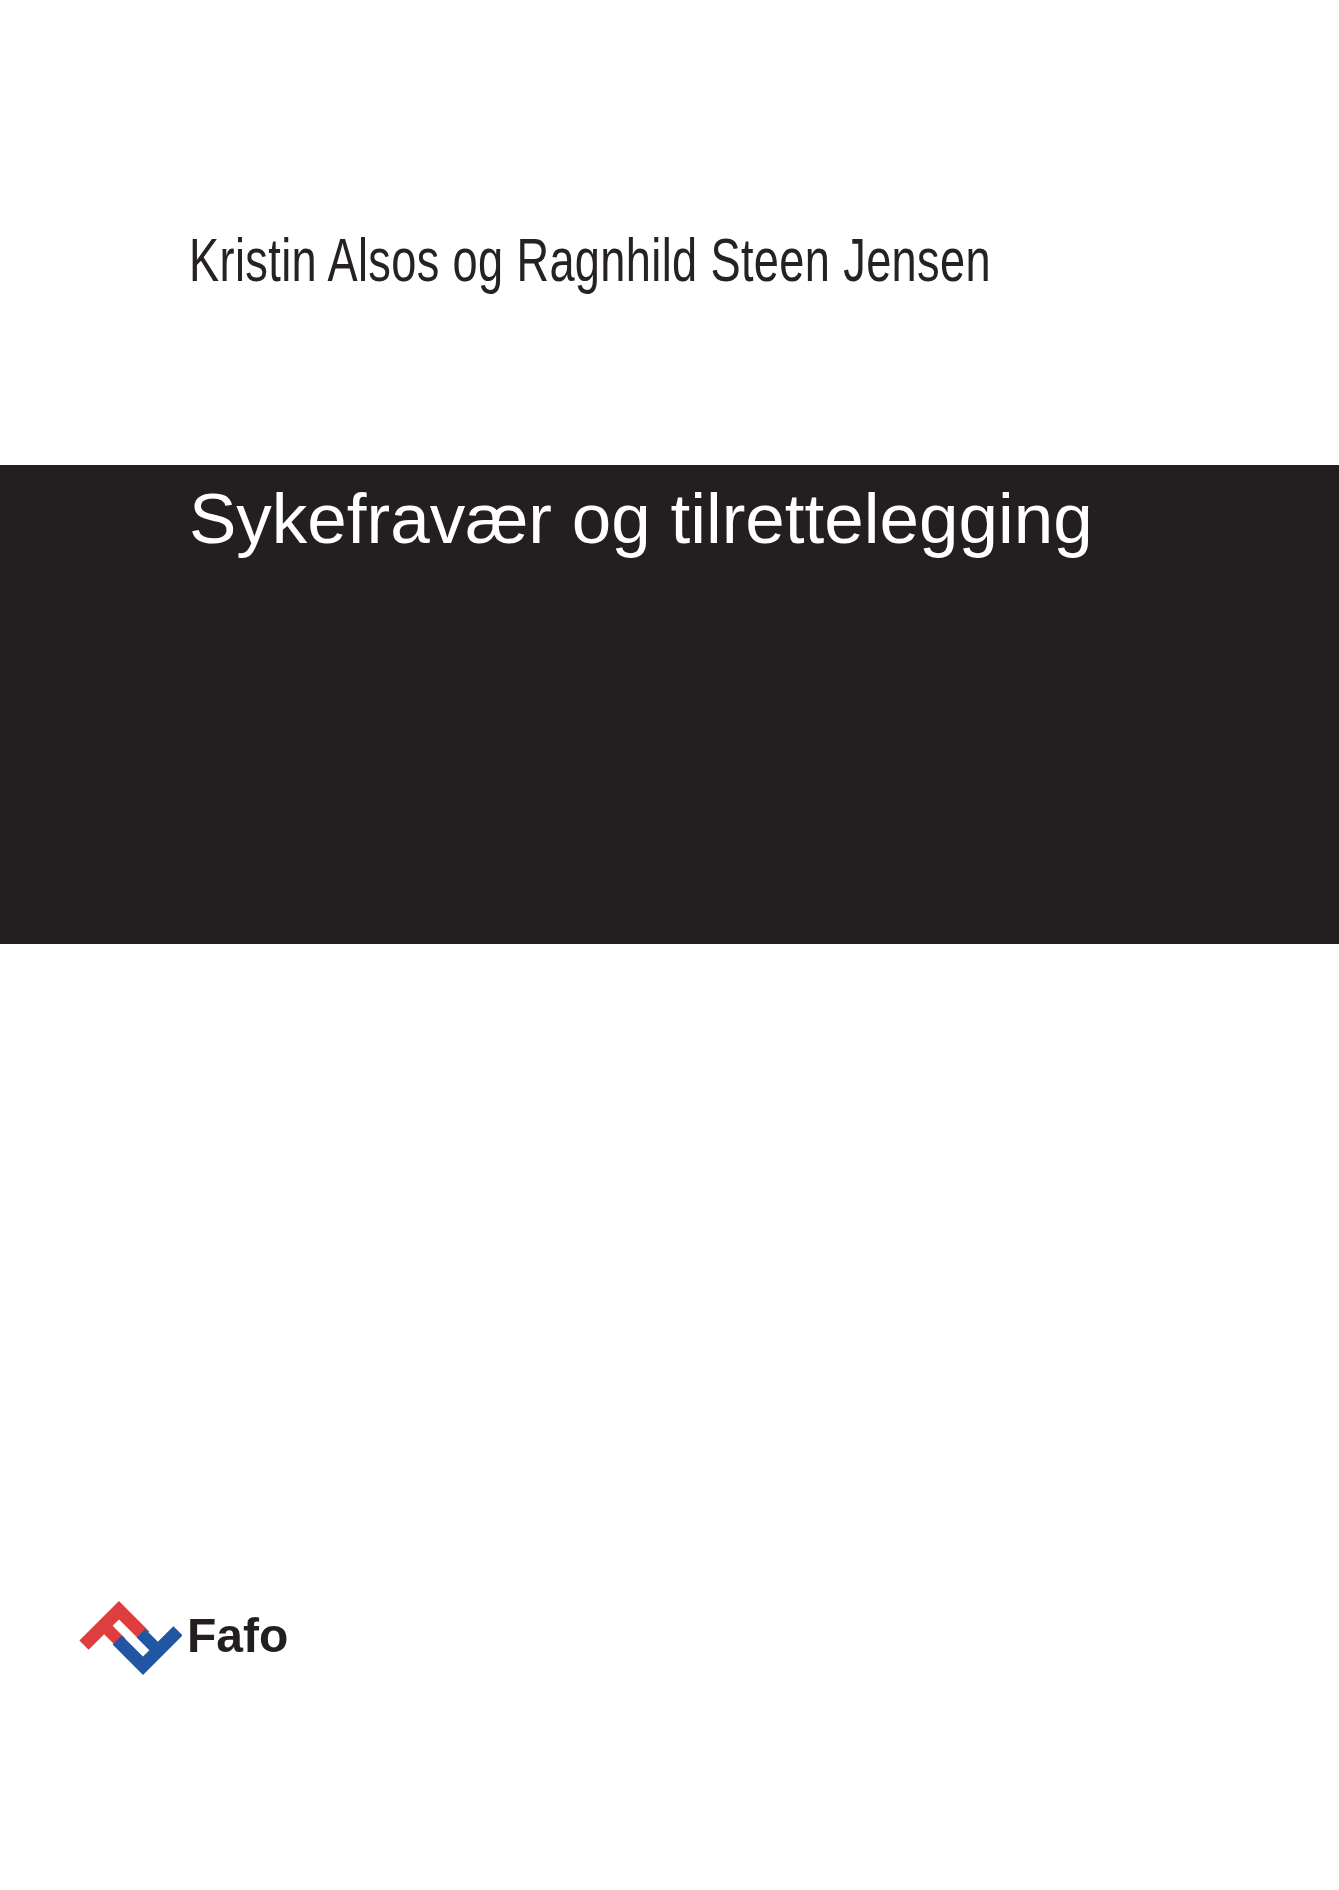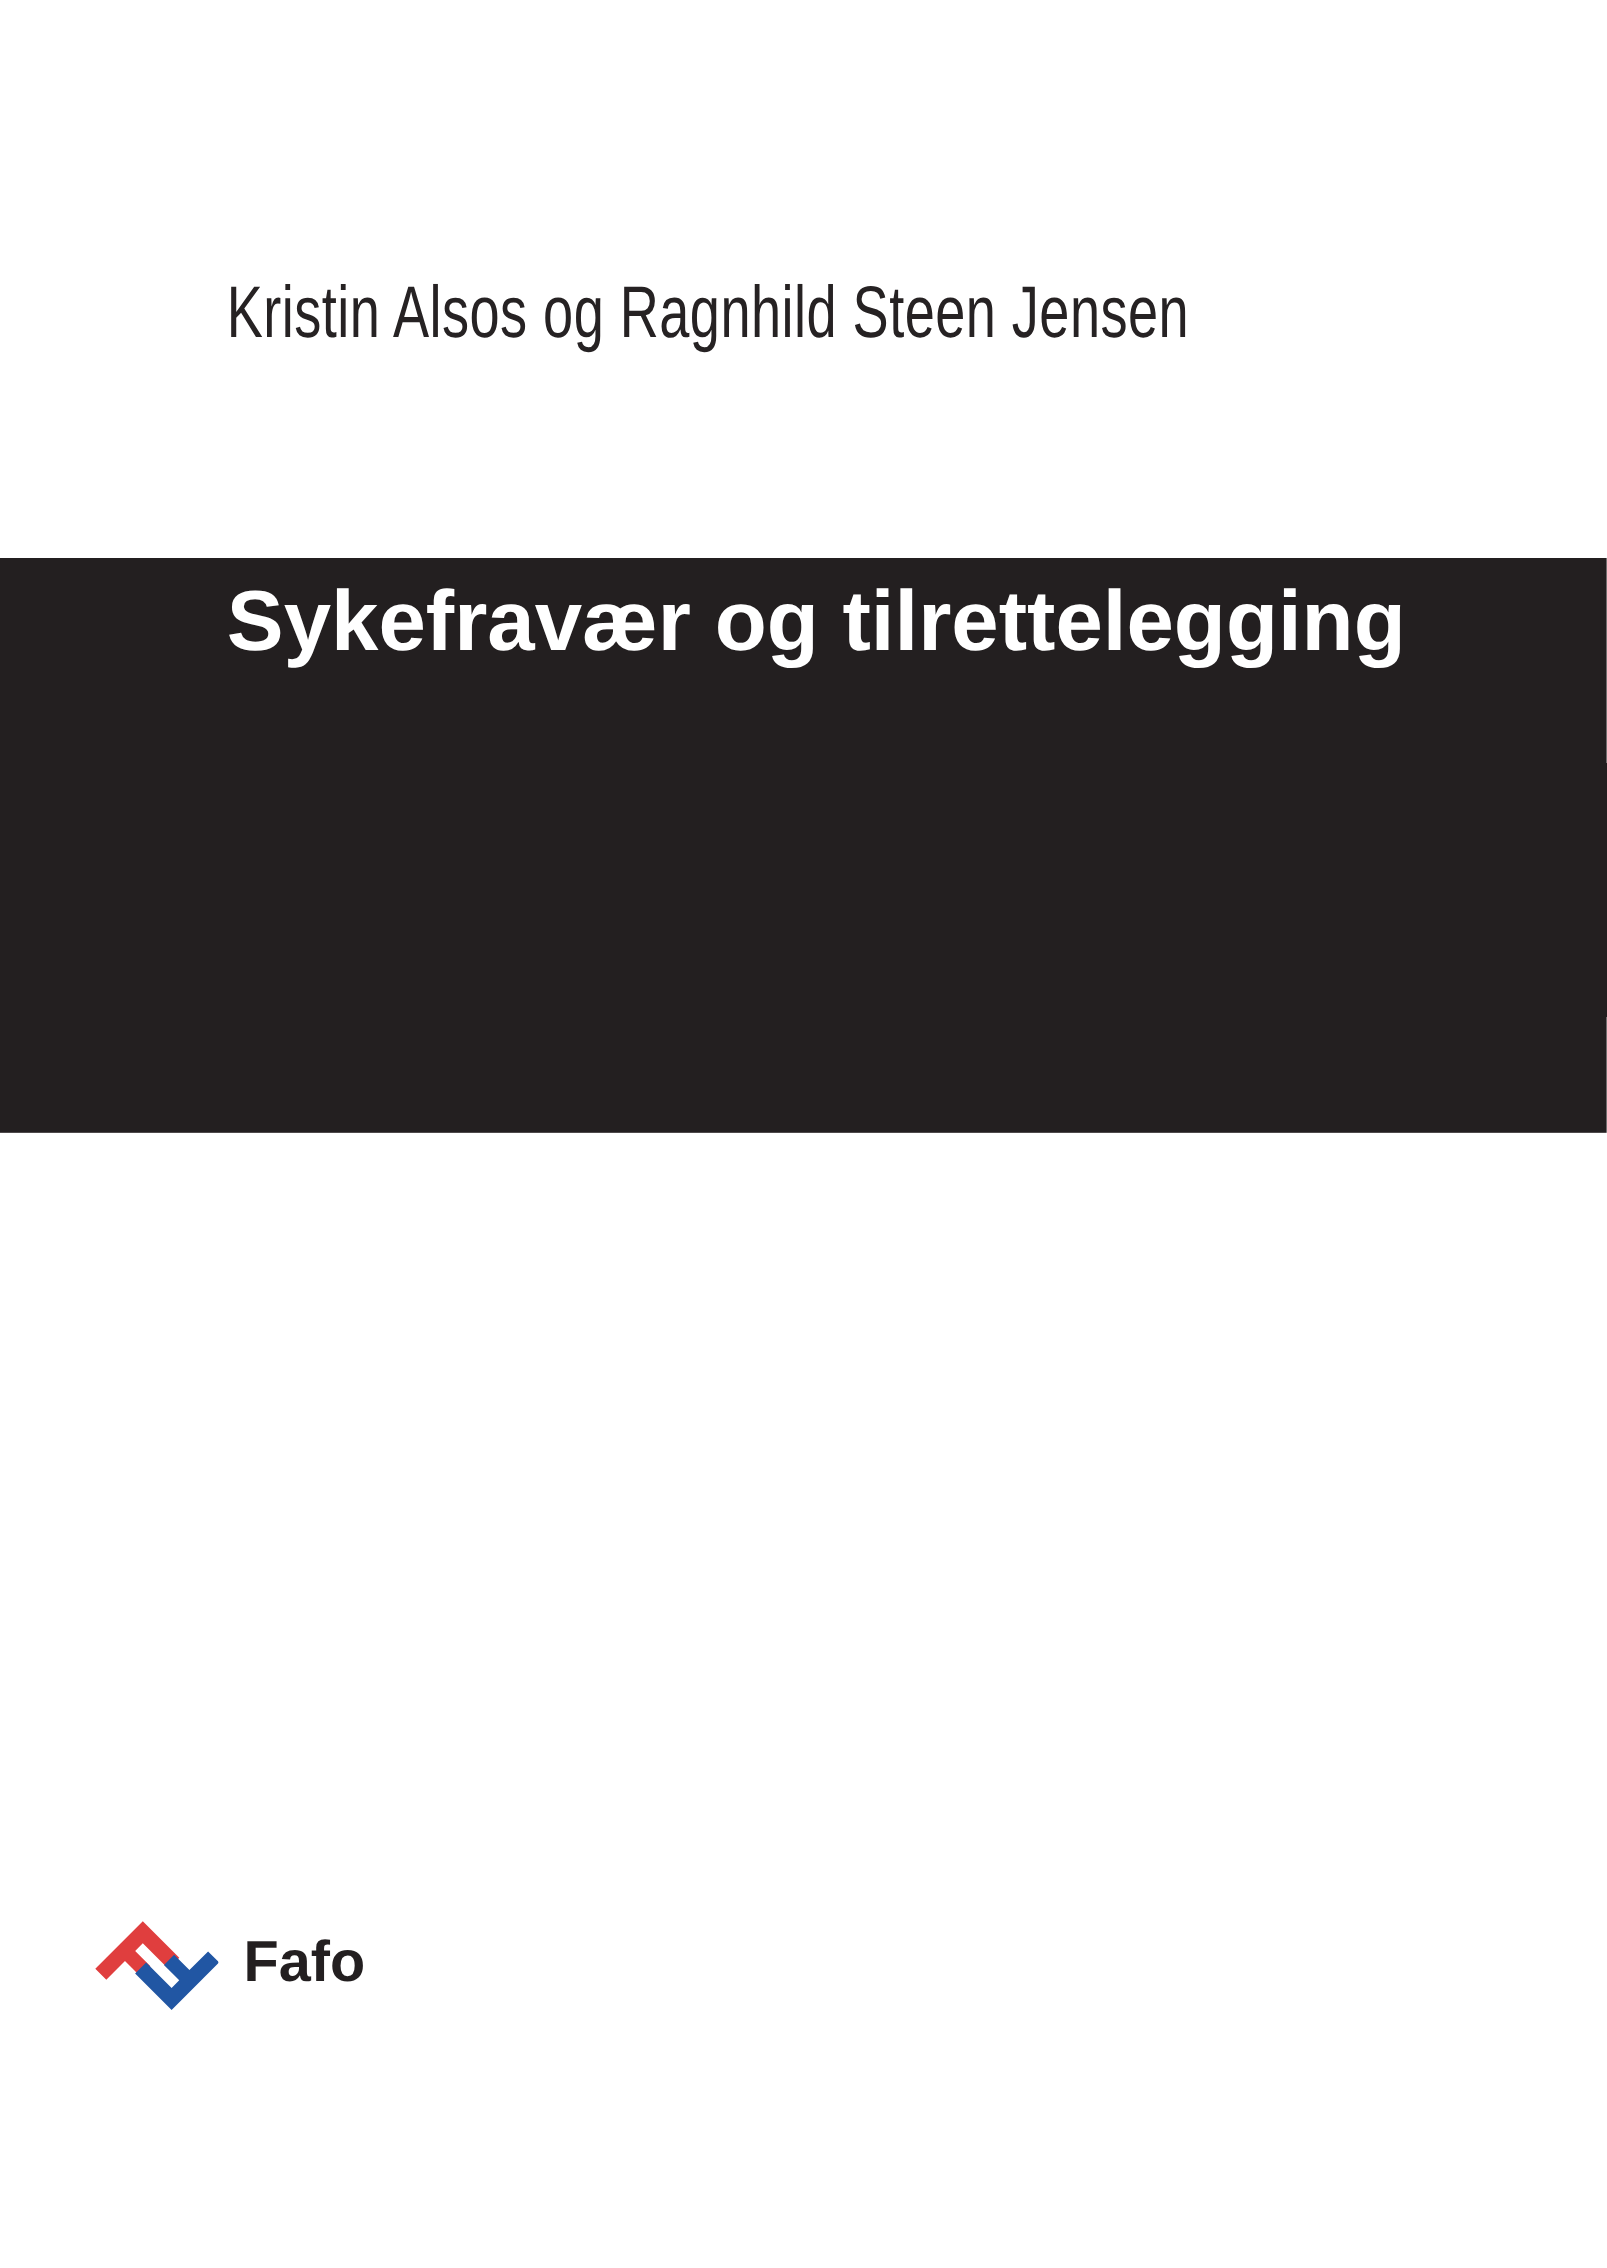--- a/index.html
+++ b/index.html
@@ -25,37 +25,36 @@
     transform:scaleX(0.74);
     transform-origin:0 0;
     letter-spacing:0.5px;
   }
   .title-band{
     position:absolute;left:0;top:465px;width:1339px;height:479px;
     background:var(--band);
   }
   .cover-title{
     position:absolute;left:189px;top:484px;
-    font-size:71px;line-height:70px;font-weight:700;
+    font-size:71px;line-height:70px;font-weight:400;
     color:var(--title-text);
     white-space:nowrap;
     letter-spacing:0;
   }
   .logo-block{
     position:absolute;left:78px;top:1600px;width:420px;height:80px;
   }
   .logo-mark{
     position:absolute;left:0;top:0;width:104px;height:76px;display:block;
   }
   .logo-wordmark{
     position:absolute;left:109px;top:12px;
     font-size:48px;line-height:48px;font-weight:700;
     color:var(--logo-text);
     white-space:nowrap;
-    margin-left:16px;
   }
 </style>
 </head>
 <body>
 
 <div class="author-line">Kristin Alsos og Ragnhild Steen Jensen</div>
 
 <div class="title-band"></div>
 
 <div class="cover-title">

